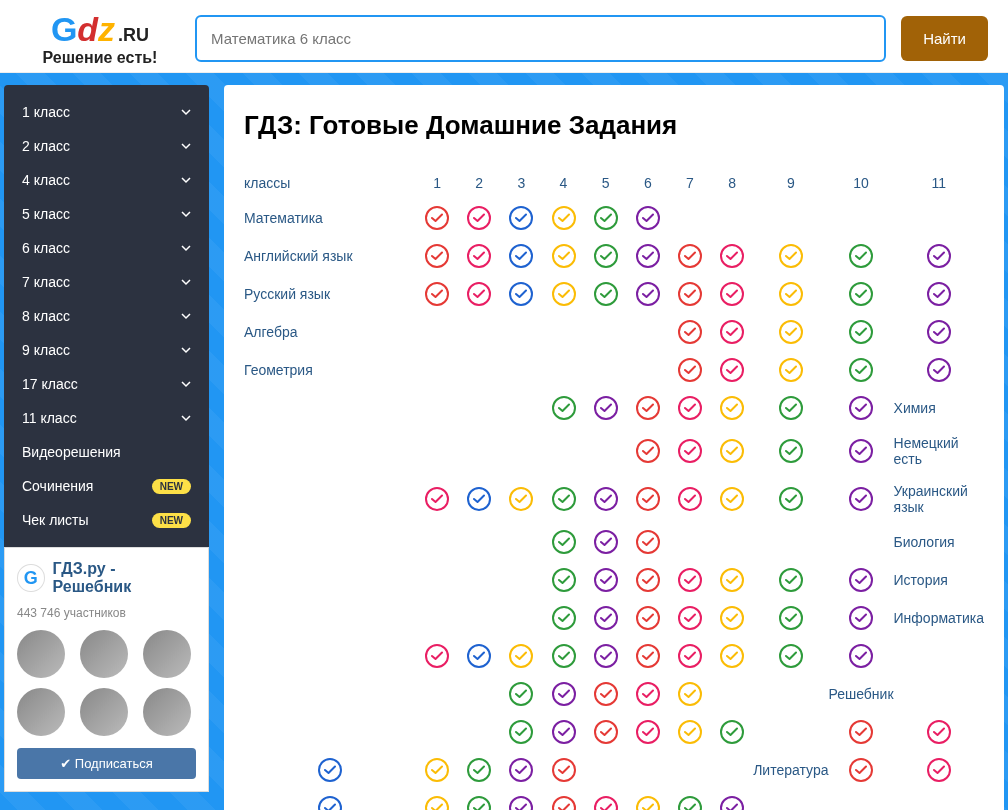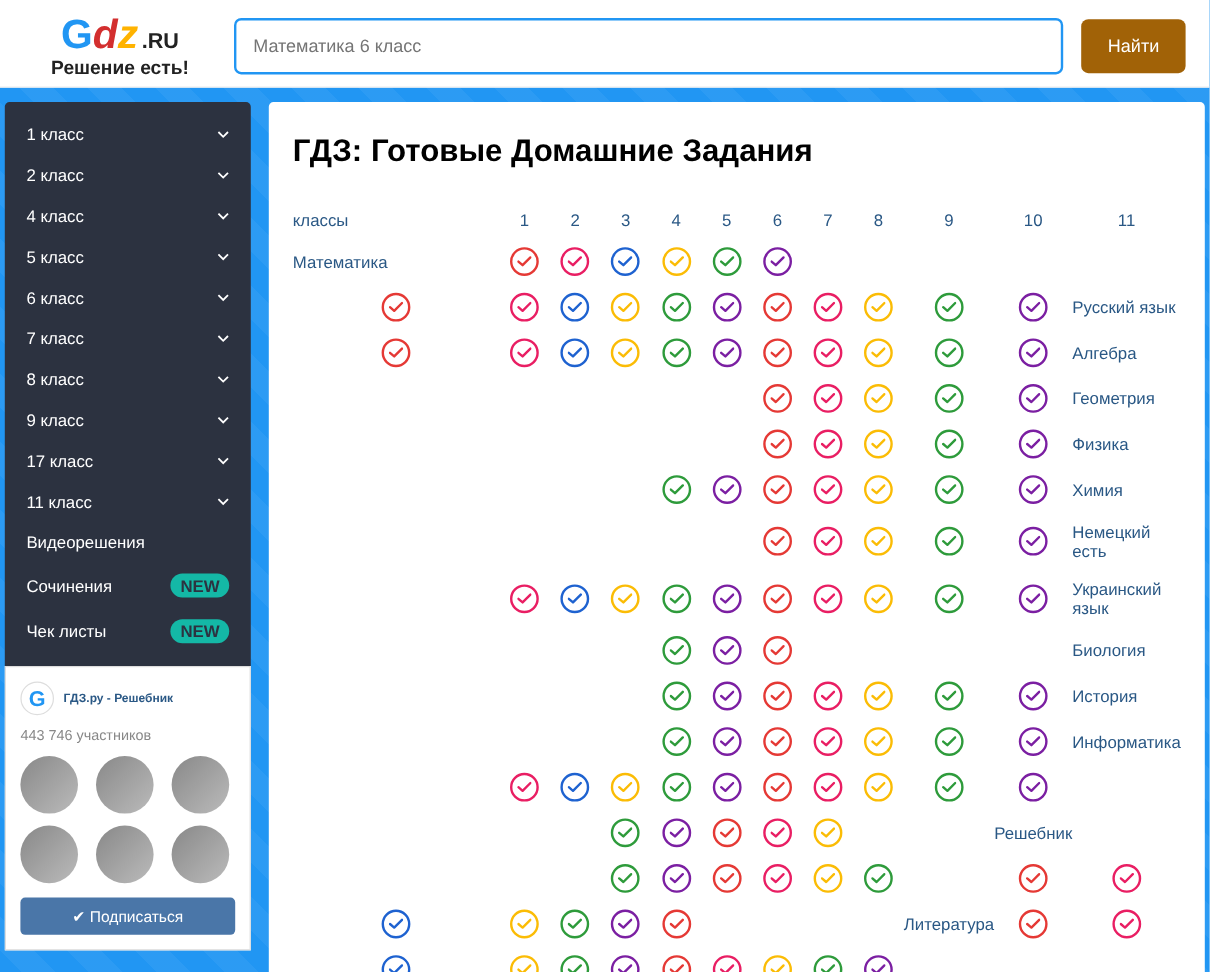--- a/index.html
+++ b/index.html
@@ -13,25 +13,25 @@
 .logo-ru { color: #222; font-size: 18px; font-weight: bold; margin-left: 3px; }
 .logo-tagline { font-weight: bold; font-size: 16px; color: #222; }
 .search-box { flex: 1; border: 2px solid #2196f3; border-radius: 6px; padding: 13px 14px; font-size: 15px; outline: none; }
 .search-btn { background: #a16207; color: #fff; border: none; border-radius: 6px; padding: 14px 22px; font-size: 15px; cursor: pointer; }
 .layout { display: flex; max-width: 1000px; margin: 12px auto 0 auto; gap: 15px; align-items: flex-start; }
 .sidebar { width: 205px; flex-shrink: 0; }
 .nav { background: #2c3240; border-radius: 4px 4px 0 0; padding: 10px 0; }
 .nav-item { color: #fff; padding: 9px 18px; display: flex; align-items: center; justify-content: space-between; cursor: pointer; font-size: 14px; }
 .chev { width: 10px; height: 10px; }
 .chev svg { display: block; }
-.new-badge { background: #14b8a6; color: #2c3240; font-size: 14px; font-weight: bold; padding: 2px 8px; border-radius: 10px; }
+.new-badge { background: #fde047; color: #2c3240; font-size: 10px; font-weight: bold; padding: 2px 8px; border-radius: 10px; }
 .vk-widget { background: #fff; border: 1px solid #ddd; padding: 12px; font-size: 13px; }
 .vk-head { display: flex; align-items: center; gap: 8px; margin-bottom: 10px; }
 .vk-logo { width: 28px; height: 28px; border: 1px solid #ddd; border-radius: 50%; display: flex; align-items: center; justify-content: center; font-weight: bold; color: #2196f3; font-size: 18px; }
-.vk-title { color: #2a5885; font-weight: bold; font-size: 10px; }
+.vk-title { color: #2a5885; font-weight: bold; font-size: 16px; }
 .vk-count { color: #888; font-size: 12px; margin-bottom: 10px; }
 .vk-avatars { display: grid; grid-template-columns: repeat(3,1fr); gap: 10px; margin-bottom: 12px; }
 .vk-av { width: 48px; height: 48px; border-radius: 50%; background: linear-gradient(135deg,#888,#bbb); }
 .vk-btn { background: #4a76a8; color: #fff; text-align: center; padding: 8px; border-radius: 4px; font-size: 13px; cursor: pointer; }
 .main { flex: 1; background: #fff; padding: 25px 20px 10px 20px; border-radius: 4px; }
 .page-title { font-size: 26px; font-weight: bold; margin-bottom: 28px; }
 .grid { display: grid; grid-template-columns: 172px repeat(11, 1fr); align-items: center; row-gap: 4px; }
 .row-label { color: #2a5885; font-size: 14px; cursor: pointer; padding: 6px 0; }
 .col-head { color: #2a5885; font-size: 14px; text-align: center; cursor: pointer; }
 .cell { display: flex; justify-content: center; padding: 5px 0; }
@@ -225,20 +225,21 @@
             <svg viewBox="0 0 12 10">
               <path d="M1 5 L4.5 8 L11 1.5" stroke="#7b1fa2" stroke-width="2" fill="none" stroke-linecap="round" stroke-linejoin="round"></path>
             </svg>
           </div>
         </div>
         <div class="cell"></div>
         <div class="cell"></div>
         <div class="cell"></div>
         <div class="cell"></div>
         <div class="cell"></div>
+        <div class="row-label">Английский язык</div>
         <div class="cell">
           <div class="tick" style="border-color: rgb(229, 57, 53);">
             <svg viewBox="0 0 12 10">
               <path d="M1 5 L4.5 8 L11 1.5" stroke="#e53935" stroke-width="2" fill="none" stroke-linecap="round" stroke-linejoin="round"></path>
             </svg>
           </div>
         </div>
         <div class="cell">
           <div class="tick" style="border-color: rgb(233, 30, 99);">
             <svg viewBox="0 0 12 10">
@@ -464,21 +465,20 @@
             </svg>
           </div>
         </div>
         <div class="cell">
           <div class="tick" style="border-color: rgb(123, 31, 162);">
             <svg viewBox="0 0 12 10">
               <path d="M1 5 L4.5 8 L11 1.5" stroke="#7b1fa2" stroke-width="2" fill="none" stroke-linecap="round" stroke-linejoin="round"></path>
             </svg>
           </div>
         </div>
-        <div class="row-label">Физика</div>
         <div class="cell"></div>
         <div class="cell"></div>
         <div class="cell"></div>
         <div class="cell"></div>
         <div class="cell">
           <div class="tick" style="border-color: rgb(46, 155, 59);">
             <svg viewBox="0 0 12 10">
               <path d="M1 5 L4.5 8 L11 1.5" stroke="#2e9b3b" stroke-width="2" fill="none" stroke-linecap="round" stroke-linejoin="round"></path>
             </svg>
           </div>

